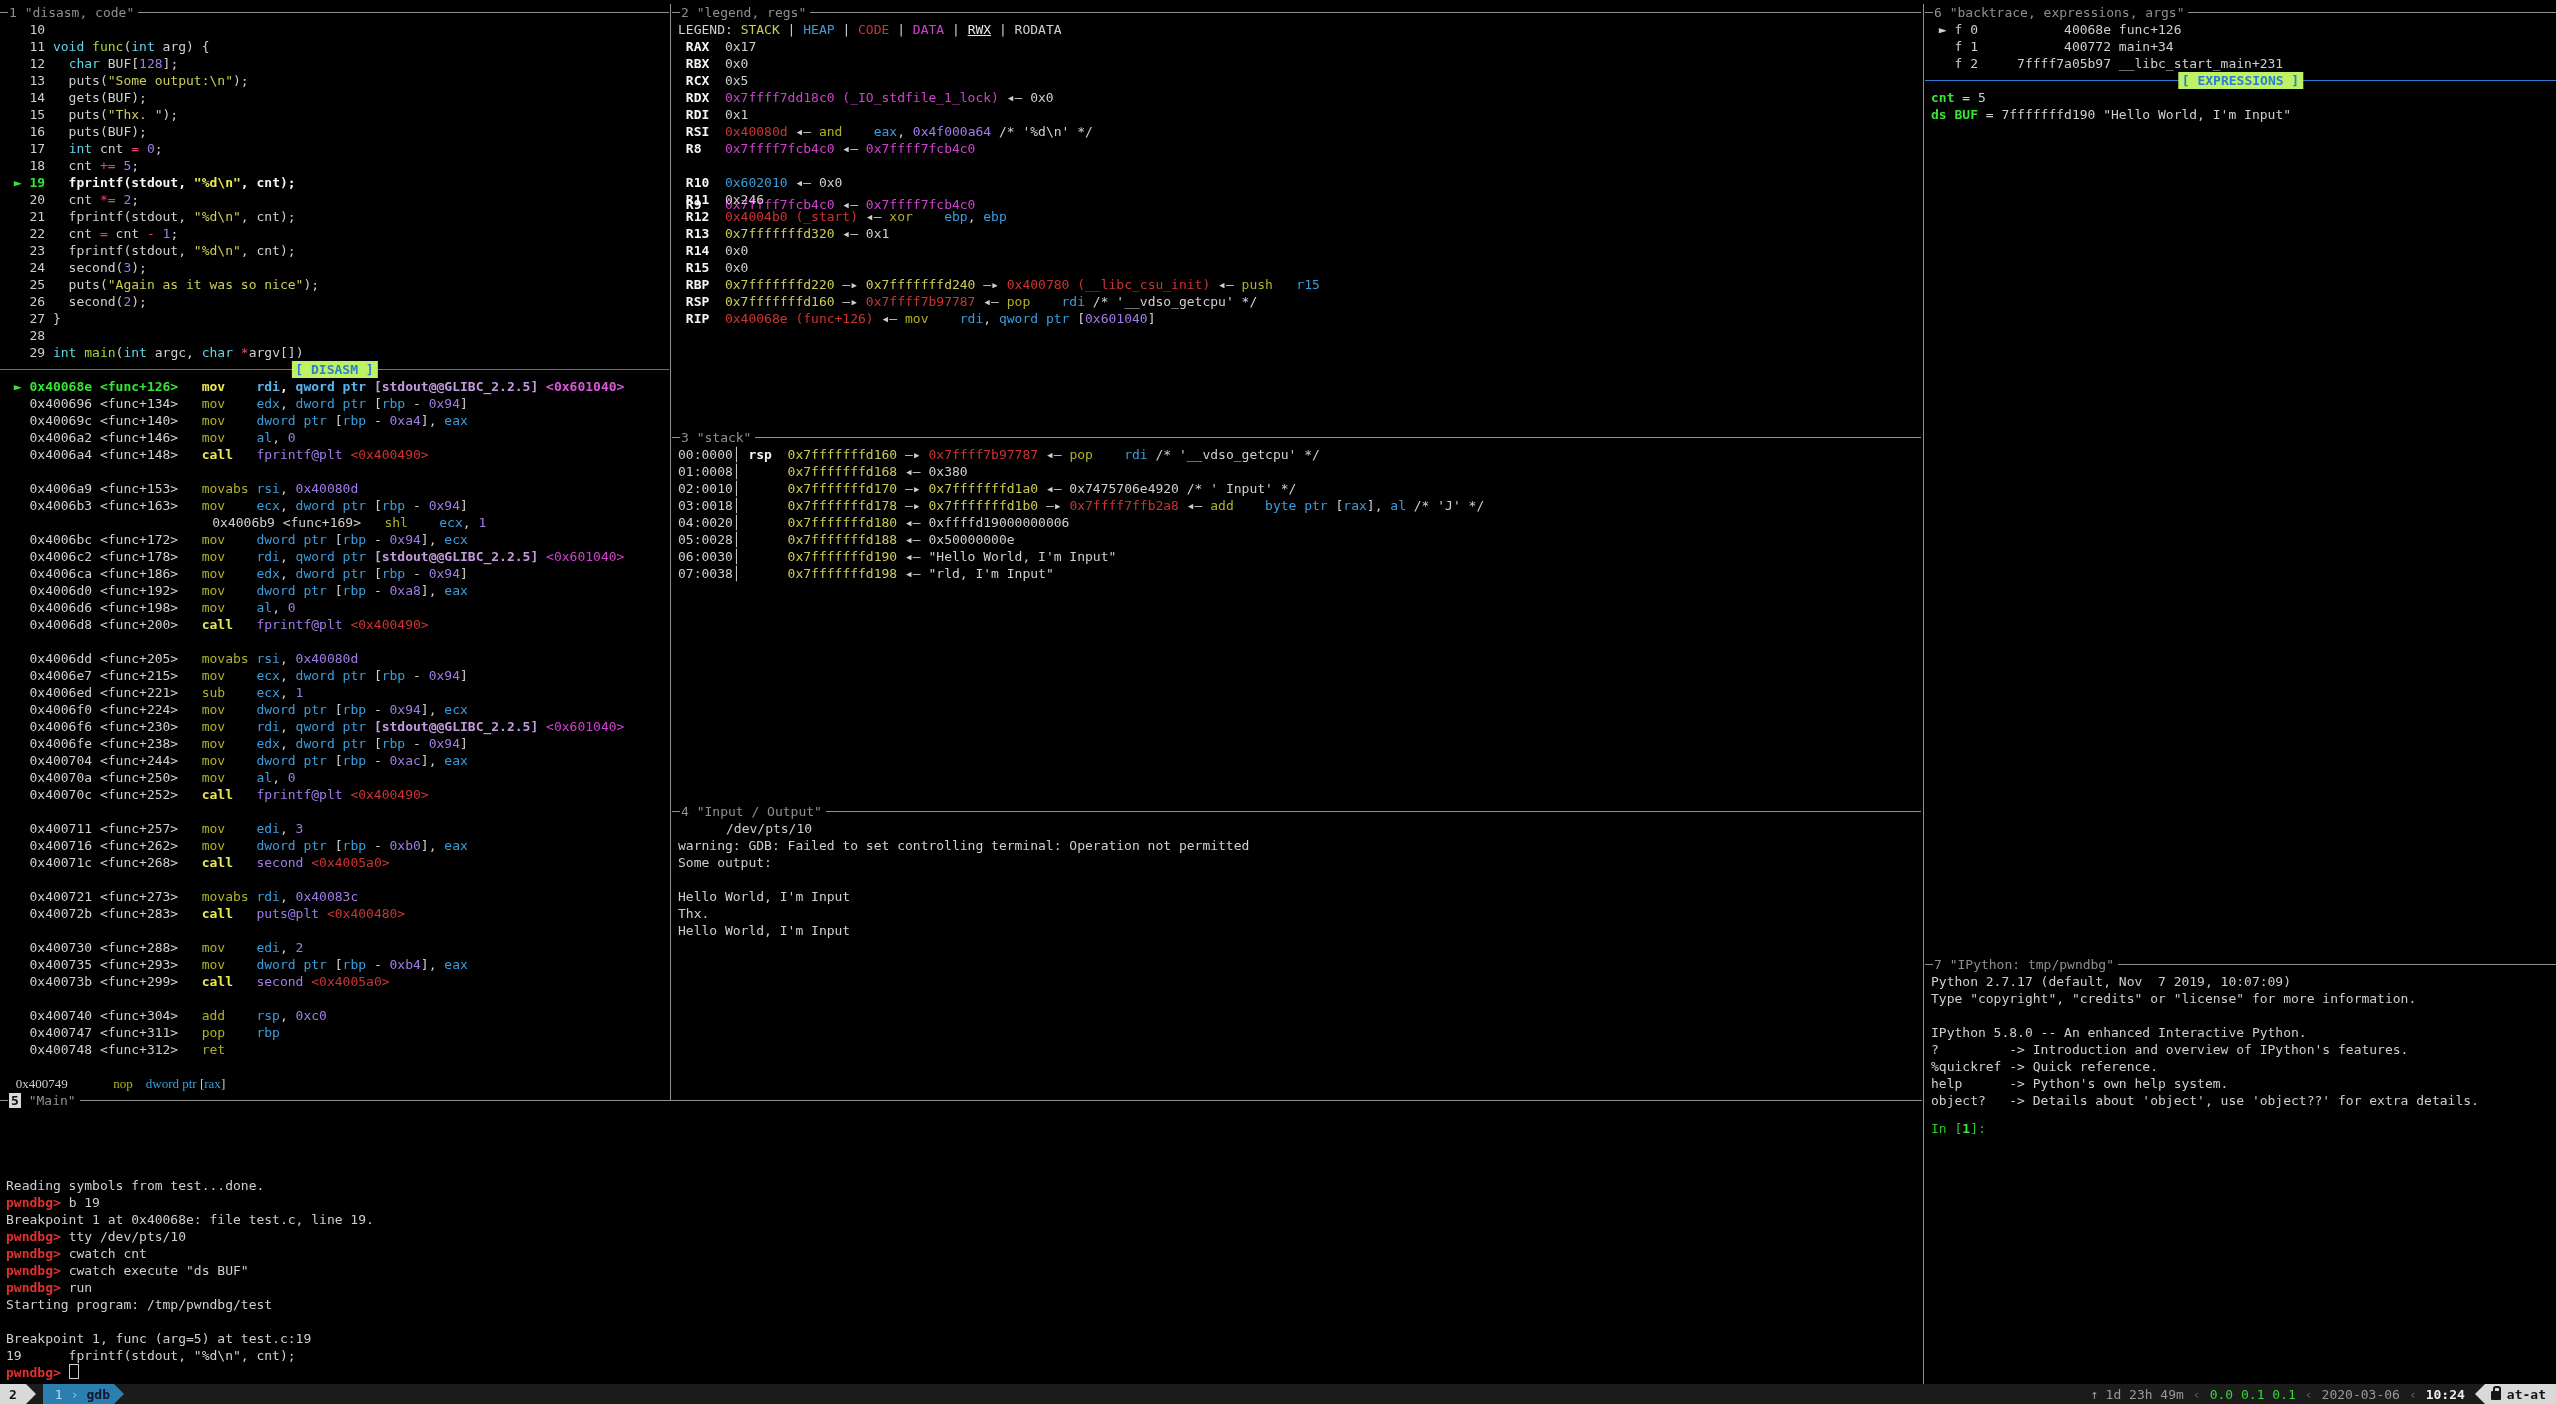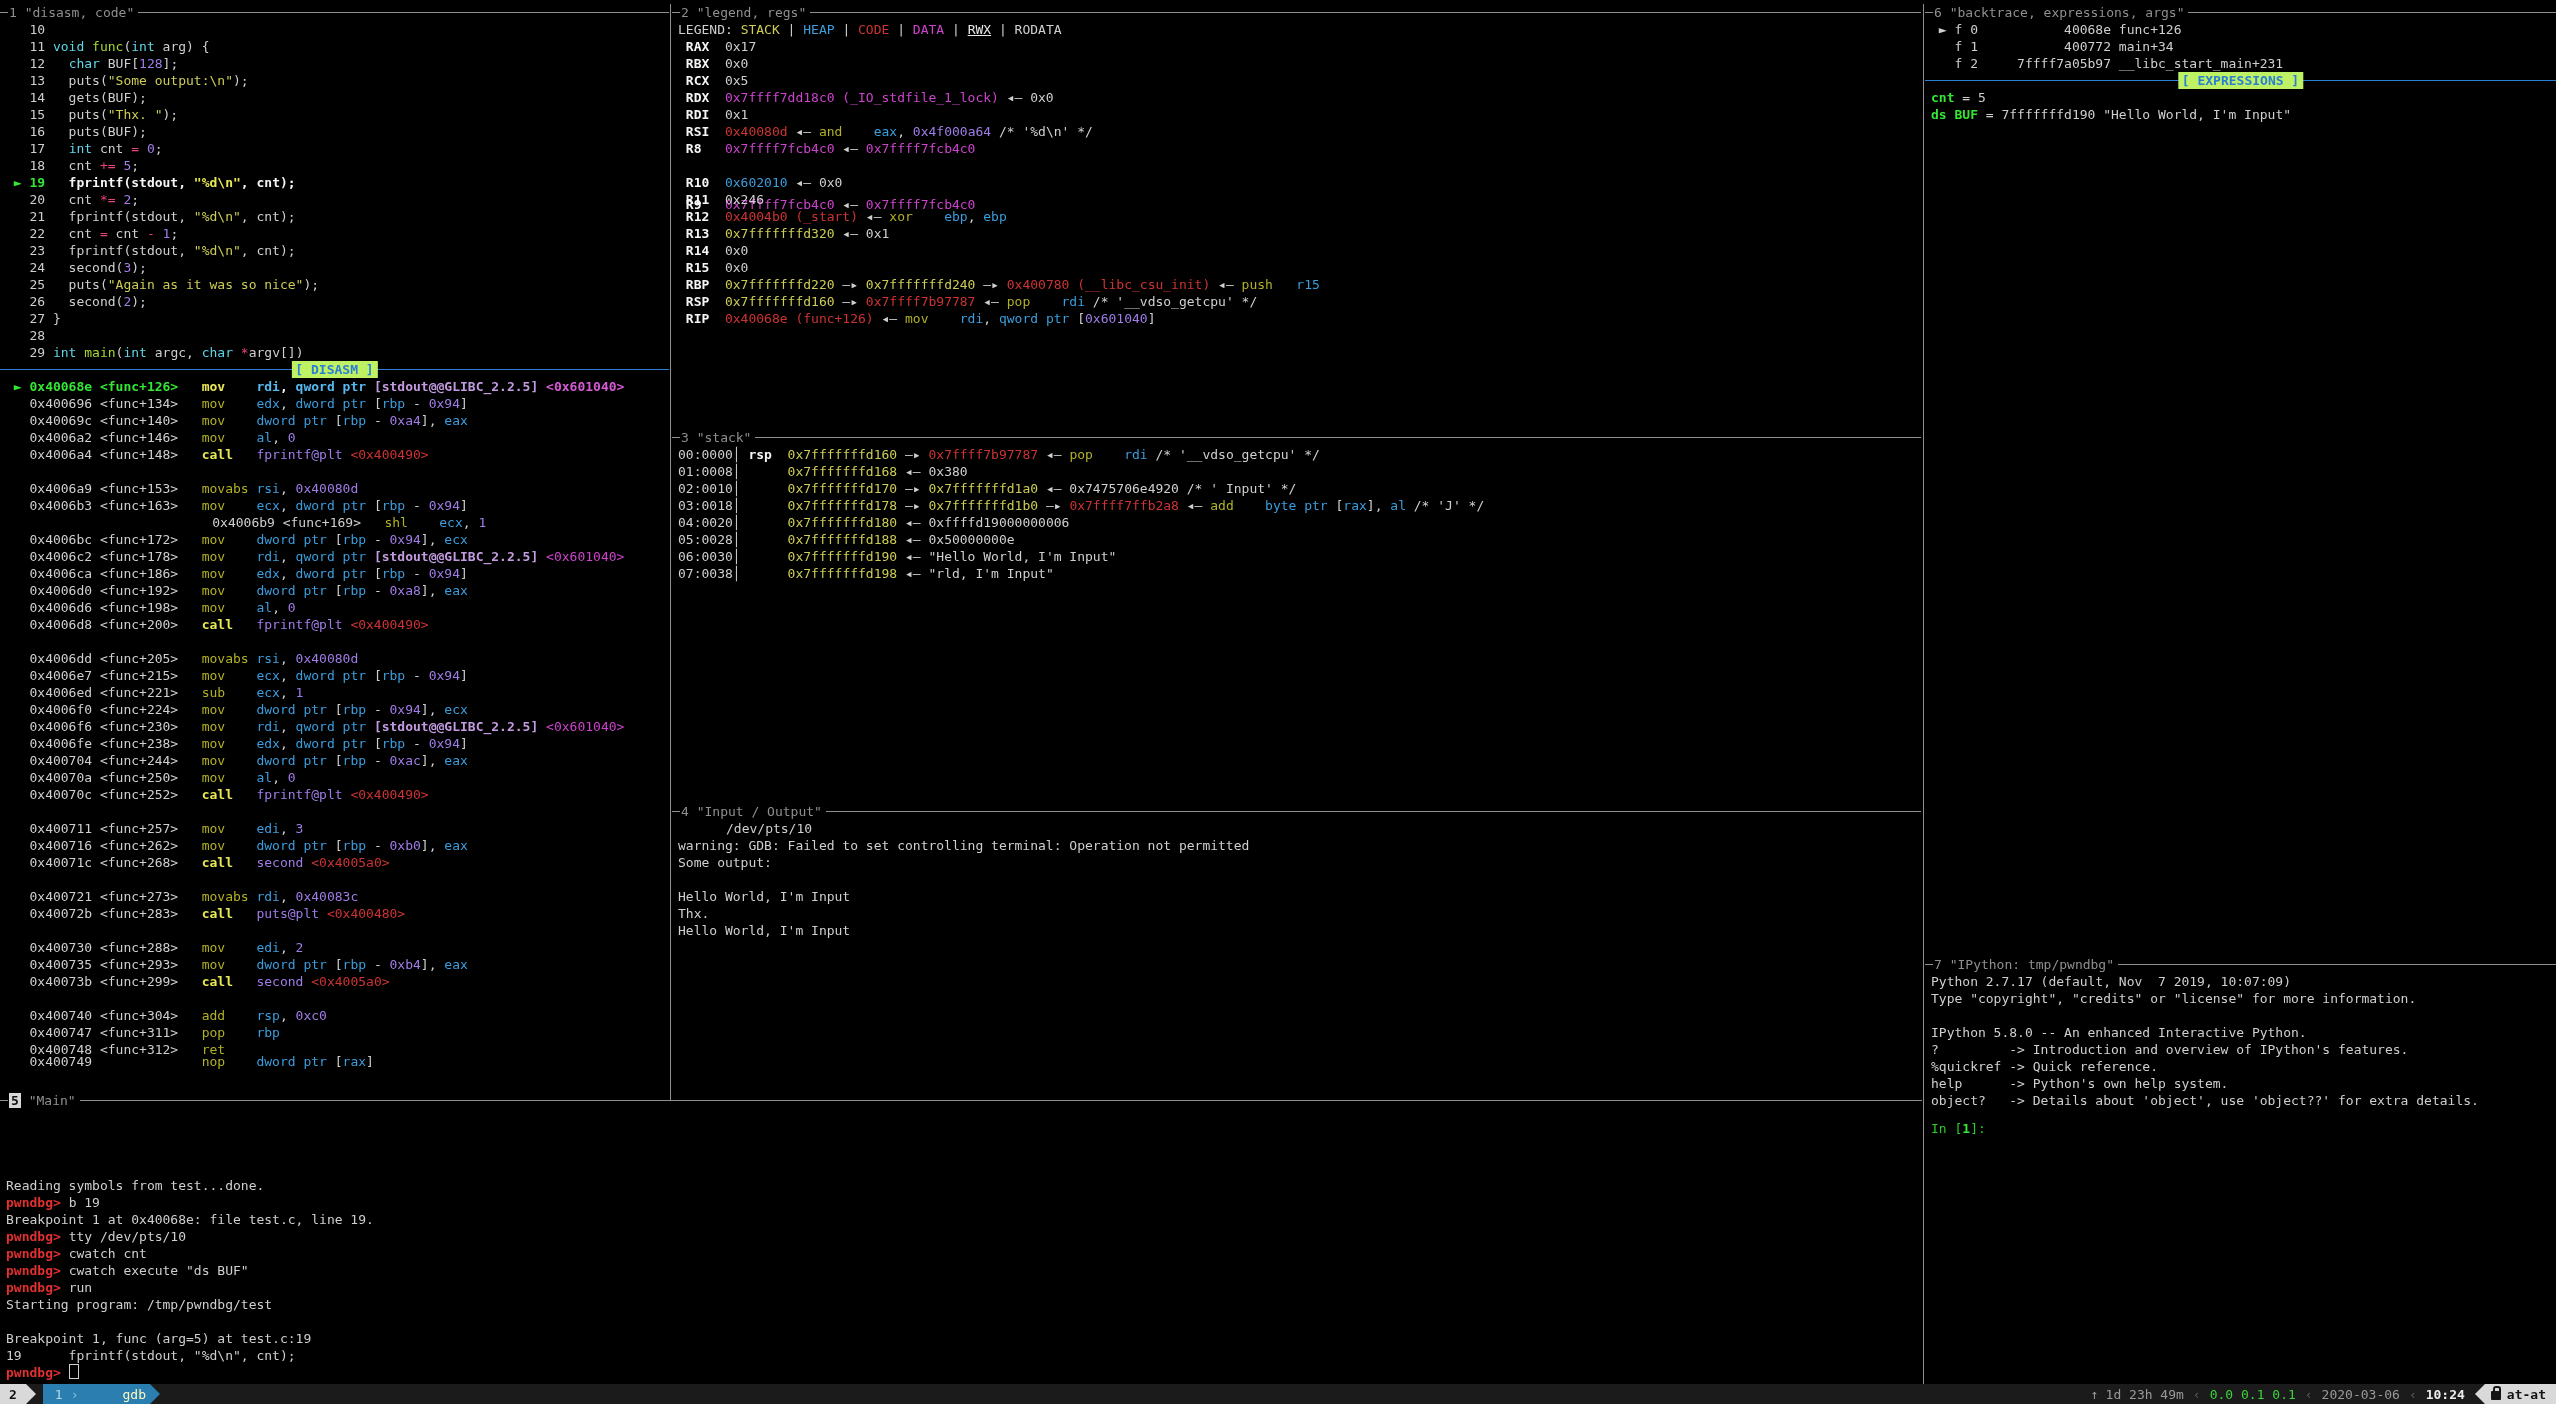--- a/index.html
+++ b/index.html
@@ -20,21 +20,21 @@
   #status-bar{position:absolute;left:0;bottom:0;width:2556px;height:20px;background:#1b1b1b;
     display:flex;justify-content:space-between;align-items:stretch;font-size:13px;}
   .sb-left,.sb-right{display:flex;align-items:center;}
   .seg-session{background:#d9d9d9;color:#111;font-weight:bold;padding:0 9px;display:flex;align-items:center;height:20px;}
   .tri-r{width:0;height:0;border-top:10px solid transparent;border-bottom:10px solid transparent;}
   .tri-l{width:0;height:0;border-top:10px solid transparent;border-bottom:10px solid transparent;}
   .tri-session{border-left:10px solid #d9d9d9;margin-right:7px;}
   .seg-window{background:#2a7fb0;height:20px;display:flex;align-items:center;padding:0 4px 0 12px;}
   .win-idx{color:#b6d6e6;}
   .win-sep{color:#8fc0d8;margin:0 8px;}
-  .win-name{color:#fef9c3;font-weight:normal;margin-left:36px;}
+  .win-name{color:#0f172a;font-weight:bold;}
   .tri-window{border-left:10px solid #2a7fb0;}
   .sb-right{color:#999;}
   .sb-up{margin-right:7px;color:#999;}
   .sb-sep{color:#5d5d5d;margin:0 9px;}
   .sb-load{color:#3ad43a;}
   .sb-time{color:#ececec;font-weight:bold;}
   .tri-host{border-right:10px solid #d9d9d9;margin-left:10px;}
   .seg-host{background:#d9d9d9;color:#141414;font-weight:bold;height:20px;display:flex;align-items:center;padding:0 10px 0 6px;}
   .lock-icon{display:inline-block;position:relative;width:10px;height:9px;background:#141414;border-radius:1px;margin:3px 6px 0 0;}
   .lock-icon::before{content:'';position:absolute;left:2px;top:-5px;width:4px;height:5px;
@@ -95,21 +95,21 @@
         <div class="row" style="top: 833px;"><span class="c-d">   0x400716 &lt;func+262&gt;   </span><span class="c-ol">mov    </span><span class="c-bl">dword ptr </span><span class="c-d">[</span><span class="c-bl">rbp</span><span class="c-d"> - </span><span class="c-pu">0xb0</span><span class="c-d">], </span><span class="c-bl">eax</span></div>
         <div class="row" style="top: 850px;"><span class="c-d">   0x40071c &lt;func+268&gt;   </span><span class="c-ylb">call   </span><span class="c-pu">second </span><span class="c-rd">&lt;0x4005a0&gt;</span></div>
         <div class="row" style="top: 884px;"><span class="c-d">   0x400721 &lt;func+273&gt;   </span><span class="c-ol">movabs </span><span class="c-bl">rdi</span><span class="c-d">, </span><span class="c-pu">0x40083c</span></div>
         <div class="row" style="top: 901px;"><span class="c-d">   0x40072b &lt;func+283&gt;   </span><span class="c-ylb">call   </span><span class="c-pu">puts@plt </span><span class="c-rd">&lt;0x400480&gt;</span></div>
         <div class="row" style="top: 935px;"><span class="c-d">   0x400730 &lt;func+288&gt;   </span><span class="c-ol">mov    </span><span class="c-bl">edi</span><span class="c-d">, </span><span class="c-pu">2</span></div>
         <div class="row" style="top: 952px;"><span class="c-d">   0x400735 &lt;func+293&gt;   </span><span class="c-ol">mov    </span><span class="c-bl">dword ptr </span><span class="c-d">[</span><span class="c-bl">rbp</span><span class="c-d"> - </span><span class="c-pu">0xb4</span><span class="c-d">], </span><span class="c-bl">eax</span></div>
         <div class="row" style="top: 969px;"><span class="c-d">   0x40073b &lt;func+299&gt;   </span><span class="c-ylb">call   </span><span class="c-pu">second </span><span class="c-rd">&lt;0x4005a0&gt;</span></div>
         <div class="row" style="top: 1003px;"><span class="c-d">   0x400740 &lt;func+304&gt;   </span><span class="c-ol">add    </span><span class="c-bl">rsp</span><span class="c-d">, </span><span class="c-pu">0xc0</span></div>
         <div class="row" style="top: 1020px;"><span class="c-d">   0x400747 &lt;func+311&gt;   </span><span class="c-ol">pop    </span><span class="c-bl">rbp</span></div>
         <div class="row" style="top: 1037px;"><span class="c-d">   0x400748 &lt;func+312&gt;   </span><span class="c-ol">ret    </span></div>
-        <div class="row" style="top: 1049px;"><span class="c-d">   0x400749              </span><span class="c-ol">nop    </span><span class="c-bl">dword ptr </span><span class="c-d">[</span><span class="c-bl">rax</span><span class="c-d">]</span></div>
+        <div class="row" style="top: 1071px; font-family: Liberation Serif, serif;"><span class="c-d">   0x400749              </span><span class="c-ol">nop    </span><span class="c-bl">dword ptr </span><span class="c-d">[</span><span class="c-bl">rax</span><span class="c-d">]</span></div>
       </div>
       <div class="pane" style="left: 672px; top: 4px; width: 1249px;">
         <div class="trow" style="top: 0px;"><div class="hline"></div><span class="title-span"><span class="c-gy">2 "legend, regs"</span></span></div>
         <div class="row" style="top: 17px;"><span class="c-d">LEGEND: </span><span class="c-yl">STACK</span><span class="c-d"> | </span><span class="c-bl">HEAP</span><span class="c-d"> | </span><span class="c-rd">CODE</span><span class="c-d"> | </span><span class="c-mg">DATA</span><span class="c-d"> | </span><span class="c-un">RWX</span><span class="c-d"> | RODATA</span></div>
         <div class="row" style="top: 34px;"><span class="c-b"> RAX  </span><span class="c-d">0x17</span></div>
         <div class="row" style="top: 51px;"><span class="c-b"> RBX  </span><span class="c-d">0x0</span></div>
         <div class="row" style="top: 68px;"><span class="c-b"> RCX  </span><span class="c-d">0x5</span></div>
         <div class="row" style="top: 85px;"><span class="c-b"> RDX  </span><span class="c-mg">0x7ffff7dd18c0 (_IO_stdfile_1_lock)</span><span class="c-d"> ◂— 0x0</span></div>
         <div class="row" style="top: 102px;"><span class="c-b"> RDI  </span><span class="c-d">0x1</span></div>
         <div class="row" style="top: 119px;"><span class="c-b"> RSI  </span><span class="c-rd">0x40080d</span><span class="c-d"> ◂— </span><span class="c-ol">and</span><span class="c-d">    </span><span class="c-bl">eax</span><span class="c-d">, </span><span class="c-pu">0x4f000a64</span><span class="c-d"> /* '%d\n' */</span></div>

